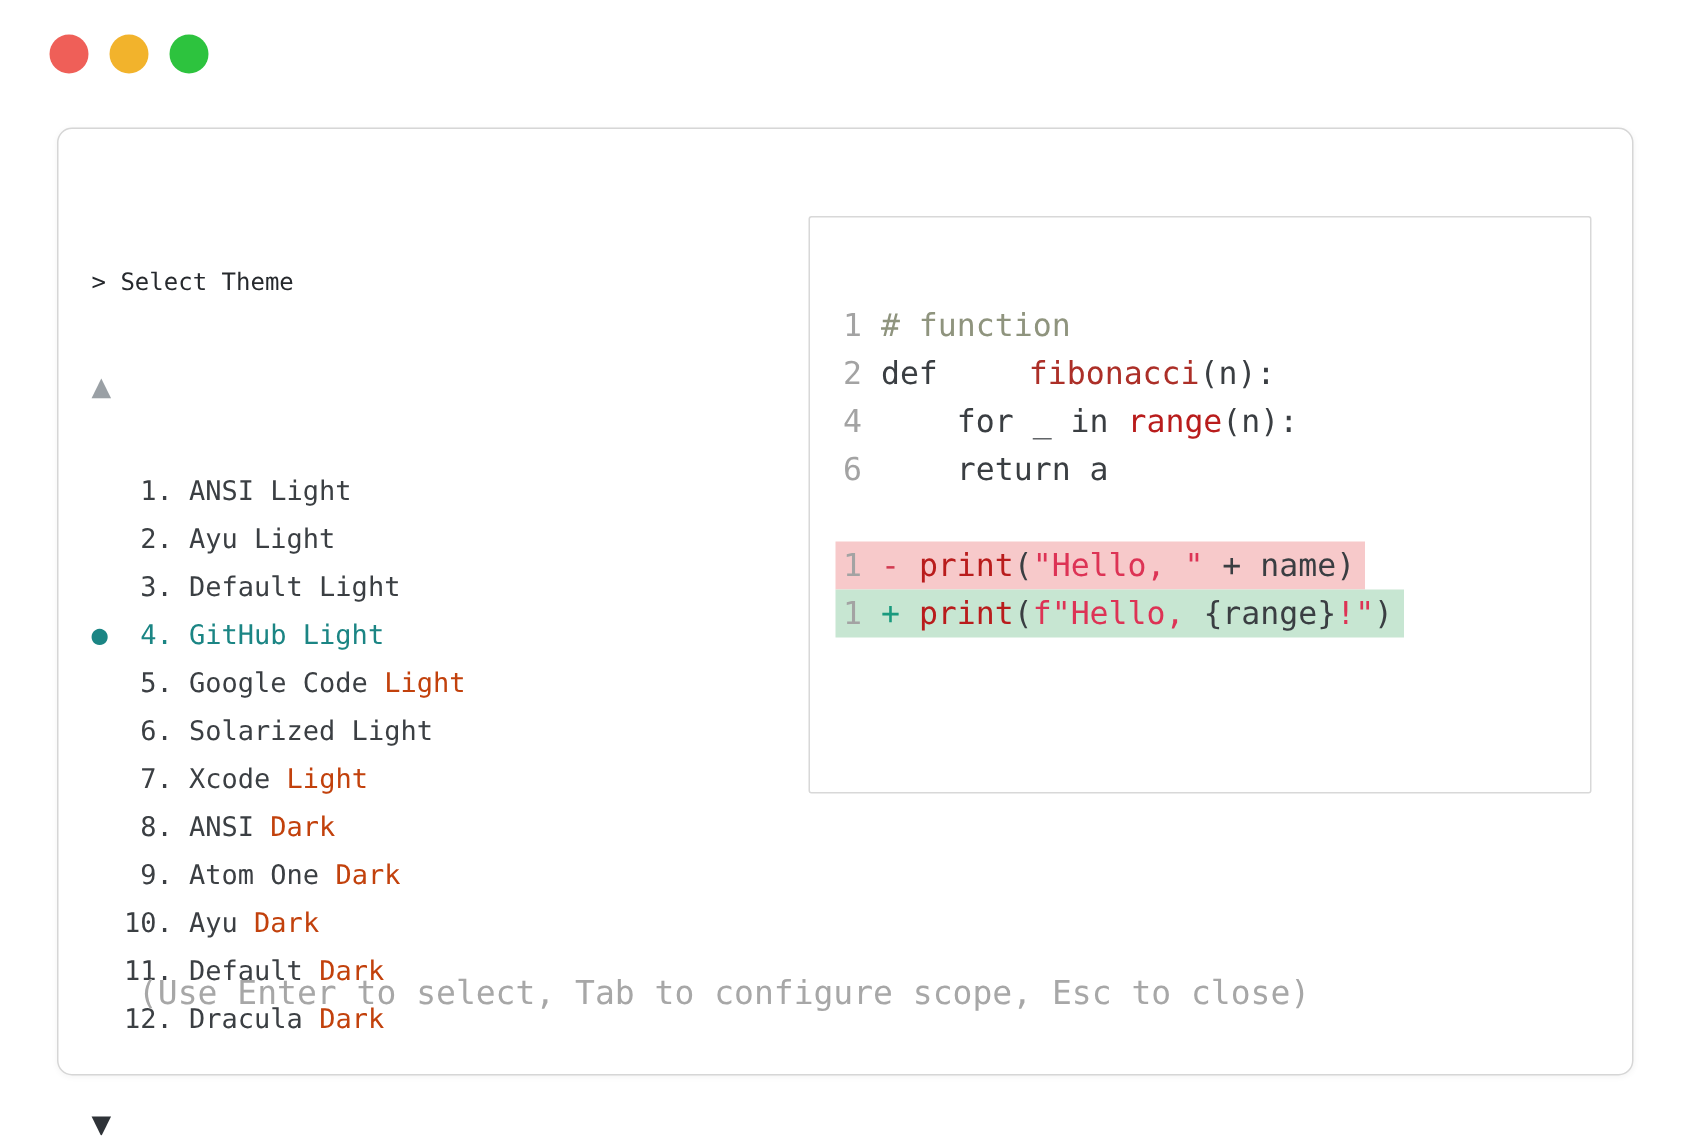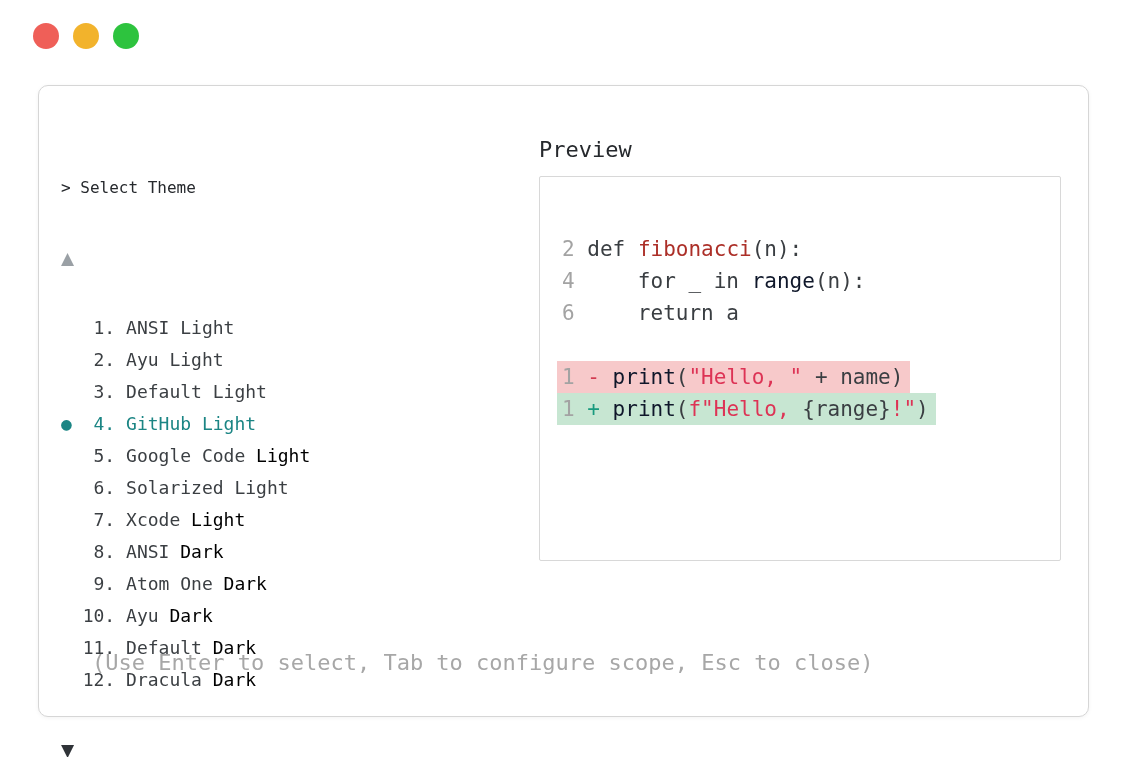--- a/index.html
+++ b/index.html
@@ -54,21 +54,21 @@
   .arrow.up { color: #9aa0a5; }
   .arrow.down { color: #2f3338; }
 
   .theme-row {
     font-size: 18px;
     line-height: 32px;
     color: #3b3f43;
     white-space: pre;
     cursor: default;
   }
-  .theme-row .muted { color: #000000; }
+  .theme-row .muted { color: #c2410c; }
   .theme-row.selected, .theme-row.selected .num { color: #1b8584; }
   .theme-row .num { color: #3b3f43; }
   .theme-row.selected .marker { color: #1b8584; }
 
   .hint {
     position: absolute;
     left: 22px; top: 561px;
     font-size: 22px;
     line-height: 32px;
     color: #a7a7a7;
@@ -97,23 +97,23 @@
     font-size: 21px;
     line-height: 32px;
     white-space: pre;
     color: #3a3e42;
   }
   .blank-line { height: 32px; }
   .lineno { color: #a3a3a3; }
 
   .tok-plain    { color: #3a3e42; }
   .tok-comment  { color: #8f947e; }
-  .tok-function { color: #ac2f28; }
+  .tok-function { color: #ac2f28; margin-left: 48px; }
   .tok-number   { color: #12818c; }
-  .tok-call     { color: #0f172a; }
+  .tok-call     { color: #b91c1c; }
   .tok-string   { color: #dd3355; }
   .tok-del-sign { color: #d23b51; }
   .tok-add-sign { color: #199a7e; }
 
   .diff-chip {
     display: inline-block;
     padding: 0 7px 0 5px;
     margin-left: -5px;
     white-space: pre;
   }
@@ -134,23 +134,23 @@
   <div class="panel">
 
     <div class="col-left">
       <div class="prompt">&gt; Select Theme</div>
       <div class="arrow up">▲</div>
       <div id="theme-list"><div class="theme-row"><span class="marker">  </span><span class="num"> 1. </span><span>ANSI Light</span></div><div class="theme-row"><span class="marker">  </span><span class="num"> 2. </span><span>Ayu Light</span></div><div class="theme-row"><span class="marker">  </span><span class="num"> 3. </span><span>Default Light</span></div><div class="theme-row selected"><span class="marker">● </span><span class="num"> 4. </span><span>GitHub Light</span></div><div class="theme-row"><span class="marker">  </span><span class="num"> 5. </span><span>Google Code </span><span class="muted">Light</span></div><div class="theme-row"><span class="marker">  </span><span class="num"> 6. </span><span>Solarized Light</span></div><div class="theme-row"><span class="marker">  </span><span class="num"> 7. </span><span>Xcode </span><span class="muted">Light</span></div><div class="theme-row"><span class="marker">  </span><span class="num"> 8. </span><span>ANSI </span><span class="muted">Dark</span></div><div class="theme-row"><span class="marker">  </span><span class="num"> 9. </span><span>Atom One </span><span class="muted">Dark</span></div><div class="theme-row"><span class="marker">  </span><span class="num">10. </span><span>Ayu </span><span class="muted">Dark</span></div><div class="theme-row"><span class="marker">  </span><span class="num">11. </span><span>Default </span><span class="muted">Dark</span></div><div class="theme-row"><span class="marker">  </span><span class="num">12. </span><span>Dracula </span><span class="muted">Dark</span></div></div>
       <div class="arrow down">▼</div>
     </div>
 
     <div class="col-right">
-      <div class="preview-label">Preview</div>
       <div class="preview-box">
         <div id="code-lines">
+            <div class="code-line"><span class="lineno">1 </span><span class="tok-comment"># function</span></div>
             <div class="code-line"><span class="lineno">2 </span><span class="tok-plain">def </span><span class="tok-function">fibonacci</span><span class="tok-plain">(n):</span></div>
             <div class="code-line"><span class="lineno">4 </span><span class="tok-plain">    for _ in </span><span class="tok-call">range</span><span class="tok-plain">(n):</span></div>
             <div class="code-line"><span class="lineno">6 </span><span class="tok-plain">    return a</span></div>
           </div>
         <div class="blank-line"></div>
         <div id="diff-lines">
             <div class="code-line"><span class="diff-chip removed"><span class="lineno">1 </span><span class="tok-del-sign">- </span><span class="tok-call">print</span><span class="tok-plain">(</span><span class="tok-string">"Hello, "</span><span class="tok-plain"> + name)</span></span></div>
             <div class="code-line"><span class="diff-chip added"><span class="lineno">1 </span><span class="tok-add-sign">+ </span><span class="tok-call">print</span><span class="tok-plain">(</span><span class="tok-string">f"Hello, </span><span class="tok-plain">{range}</span><span class="tok-string">!"</span><span class="tok-plain">)</span></span></div>
           </div>
       </div>

